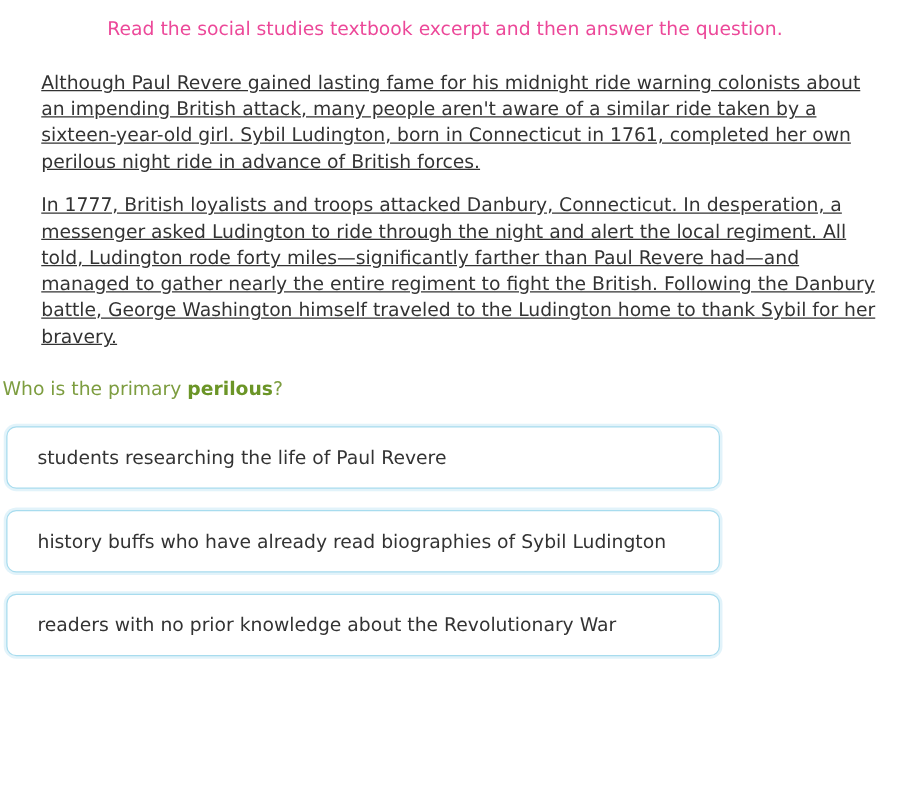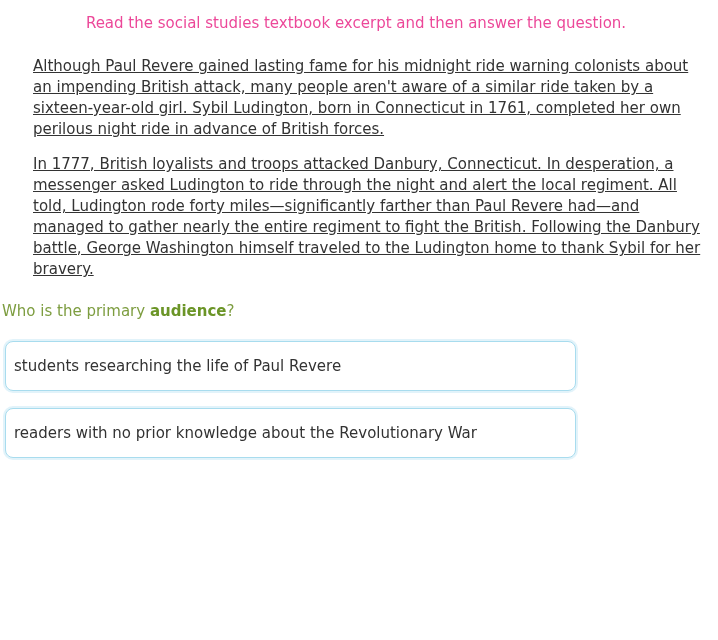--- a/index.html
+++ b/index.html
@@ -47,43 +47,46 @@
   .option {
     box-sizing: border-box;
     width: 571px;
     height: 50px;
     background: #ffffff;
     border: 1px solid #a8dcee;
     border-radius: 8px;
     box-shadow: 0 0 0 2px rgba(190, 228, 243, 0.45);
     display: flex;
     align-items: center;
-    padding-left: 8px;
+    padding-left: 24px;
     margin-bottom: 17px;
     cursor: pointer;
   }
   .option span {
     color: #333333;
     line-height: 21px;
   }
 </style>
 </head>
 <body>
 
 <div class="instruction">Read the social studies textbook excerpt and then answer the question.</div>
 
 <div class="passage">
   <p>Although Paul Revere gained lasting fame for his midnight ride warning colonists about an impending British attack, many people aren't aware of a similar ride taken by a sixteen-year-old girl. Sybil Ludington, born in Connecticut in 1761, completed her own perilous night ride in advance of British forces.</p>
   <p>In 1777, British loyalists and troops attacked Danbury, Connecticut. In desperation, a messenger asked Ludington to ride through the night and alert the local regiment. All told, Ludington rode forty miles—significantly farther than Paul Revere had—and managed to gather nearly the entire regiment to fight the British. Following the Danbury battle, George Washington himself traveled to the Ludington home to thank Sybil for her bravery.</p>
 </div>
 
 <div class="question">
-  <span>Who is the primary </span><span class="keyword">audience</span><span>?</span>
+  <span>Who is the primary </span><span class="keyword">perilous</span><span>?</span>
 </div>
 
 <div class="options">
   <div class="option">
     <span>students researching the life of Paul Revere</span>
   </div>
   <div class="option">
+    <span>history buffs who have already read biographies of Sybil Ludington</span>
+  </div>
+  <div class="option">
     <span>readers with no prior knowledge about the Revolutionary War</span>
   </div>
 </div>
 
 </body></html>

